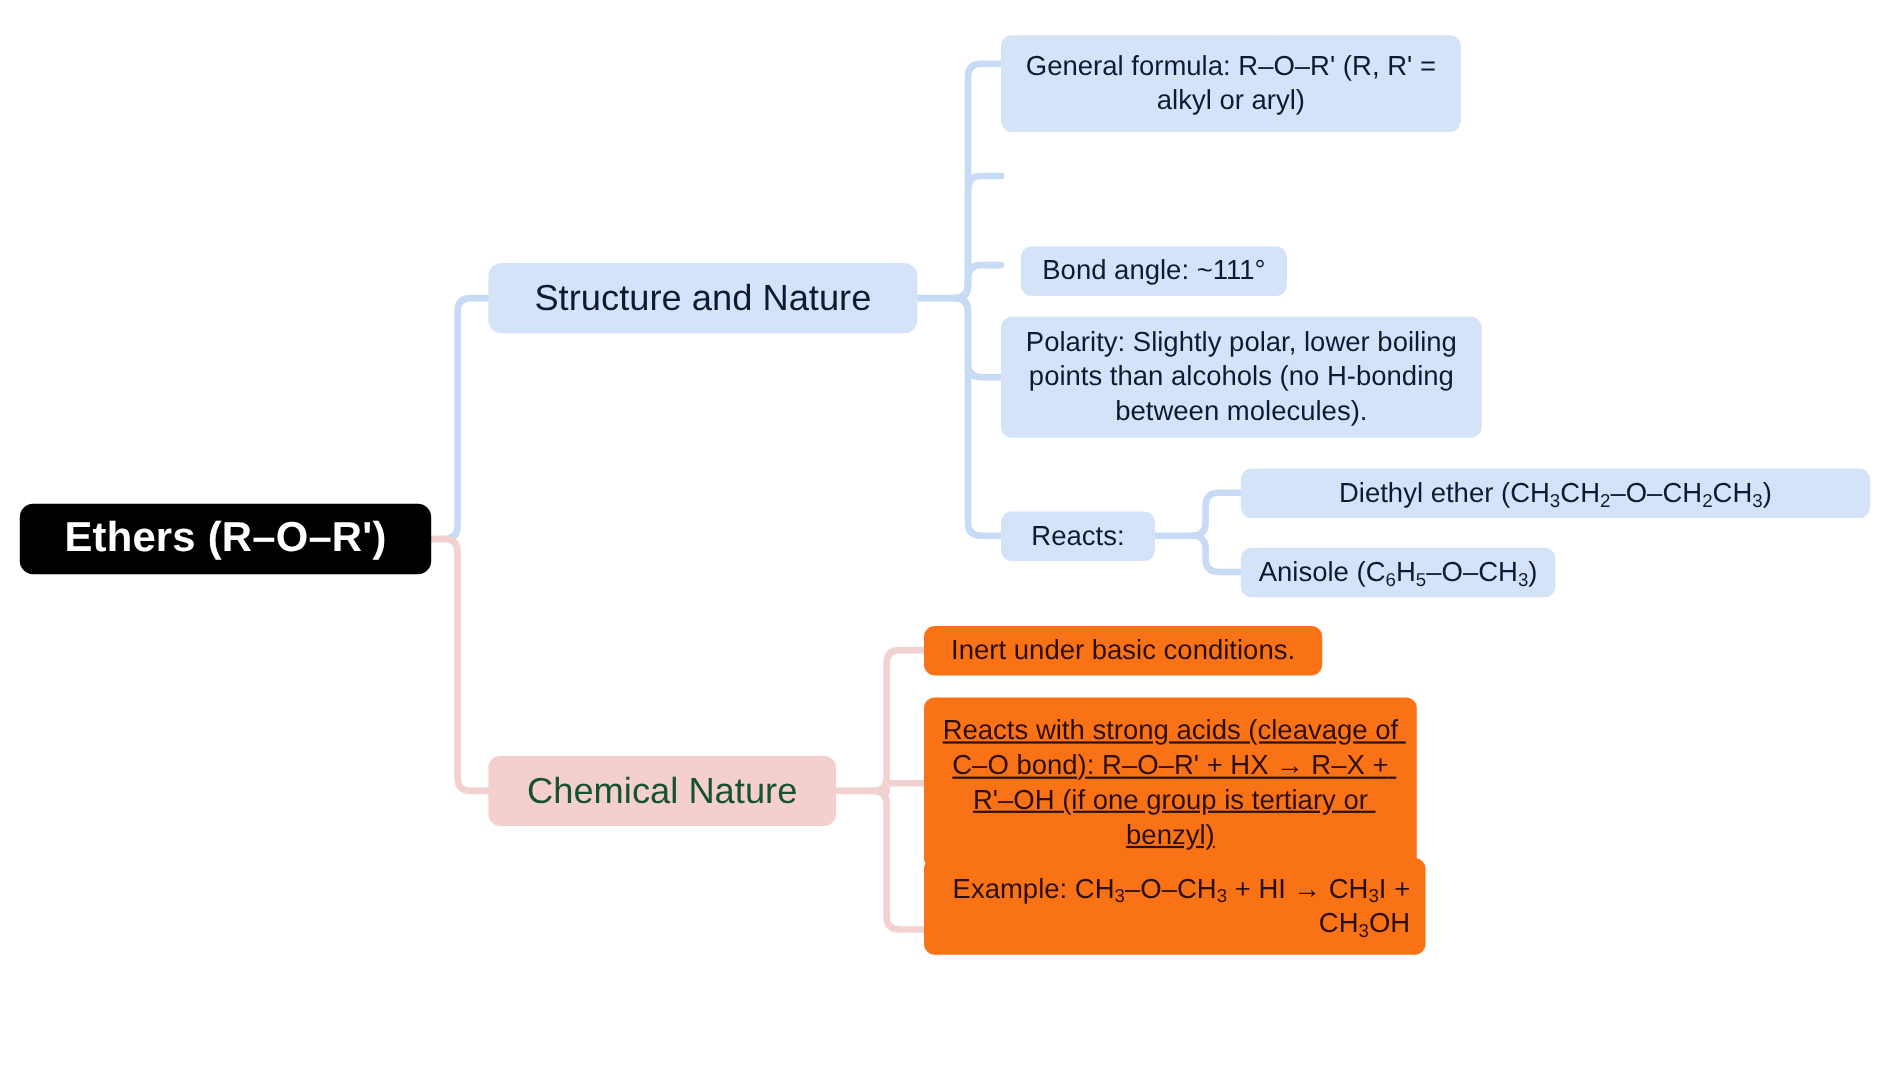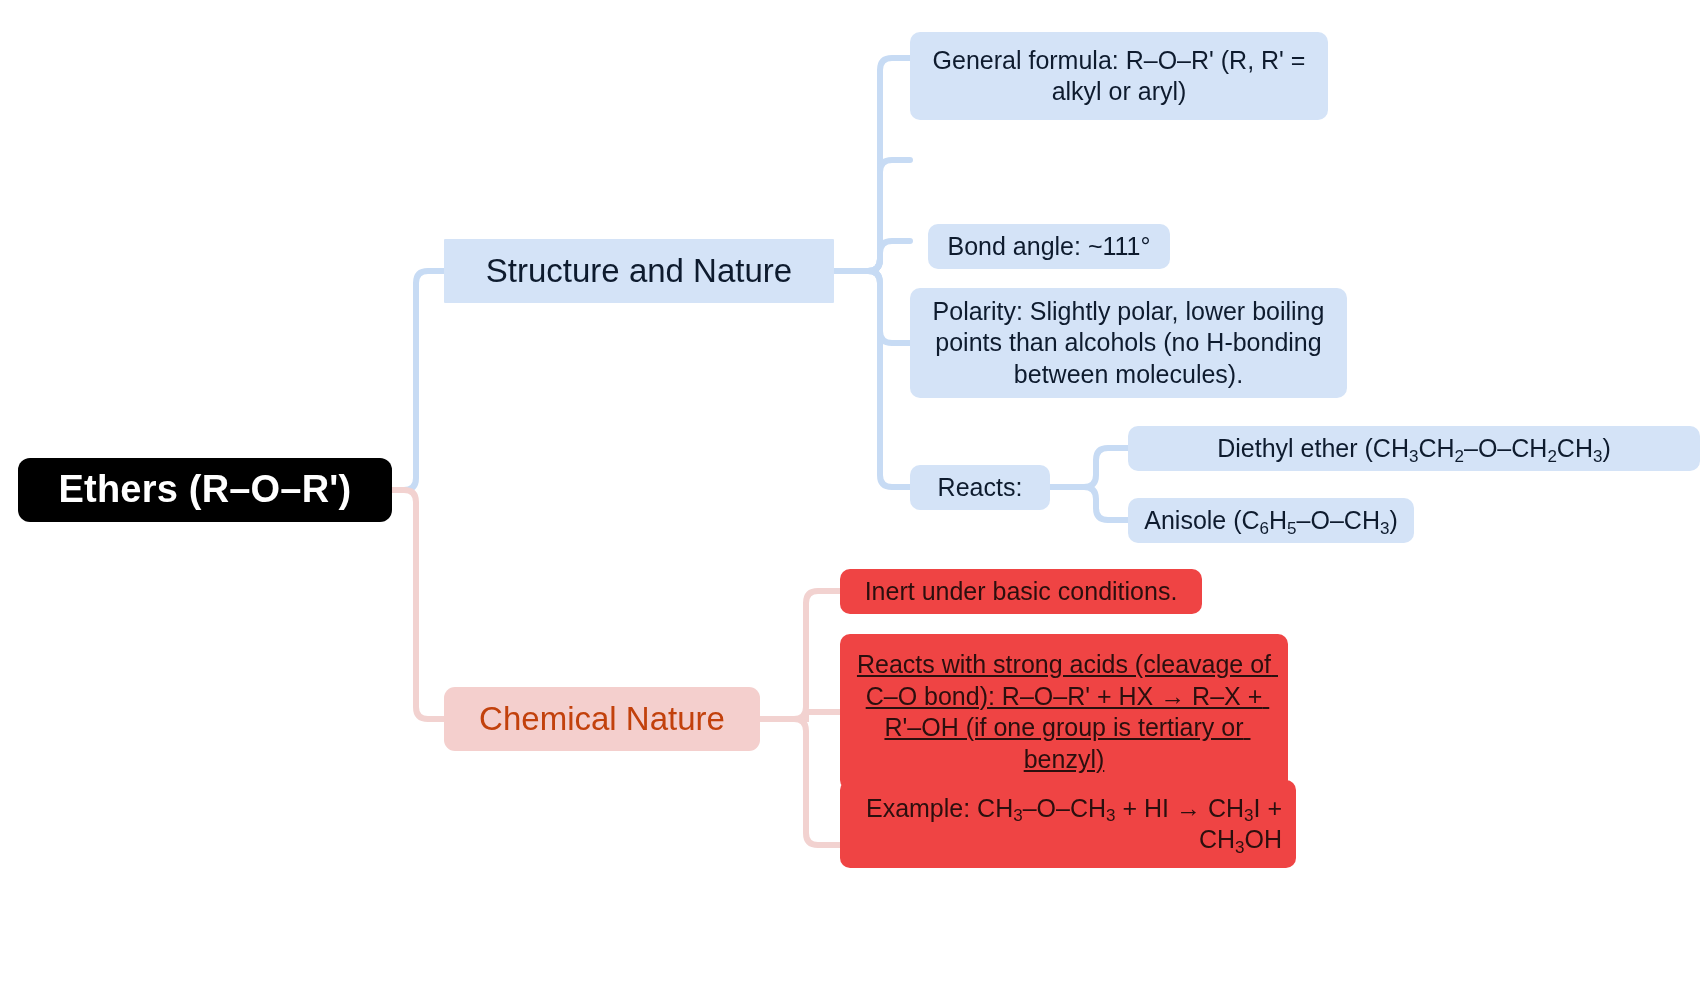--- a/index.html
+++ b/index.html
@@ -44,37 +44,37 @@
     color: #ffffff;
     font-size: 38px;
     font-weight: bold;
     border-radius: 12px;
     letter-spacing: 0.2px;
   }
   .node-branch-blue {
     background: #d4e3f7;
     color: #0e1b2e;
     font-size: 33px;
-    border-radius: 1px;
+    border-radius: 12px;
     text-align: center;
   }
   .node-branch-pink {
     background: #f4cfcd;
-    color: #c2410c;
+    color: #14532d;
     font-size: 33px;
     border-radius: 11px;
   }
   .node-leaf-blue {
     background: #d4e3f7;
     color: #0e1b2e;
     font-size: 25px;
     padding: 6px 14px;
   }
   .node-leaf-pink {
-    background: #ef4444;
+    background: #f97316;
     color: #2b0f0e;
     font-size: 25px;
     padding: 6px 14px;
   }
   sub {
     font-size: 0.68em;
     vertical-align: baseline;
     position: relative;
     top: 0.28em;
   }

